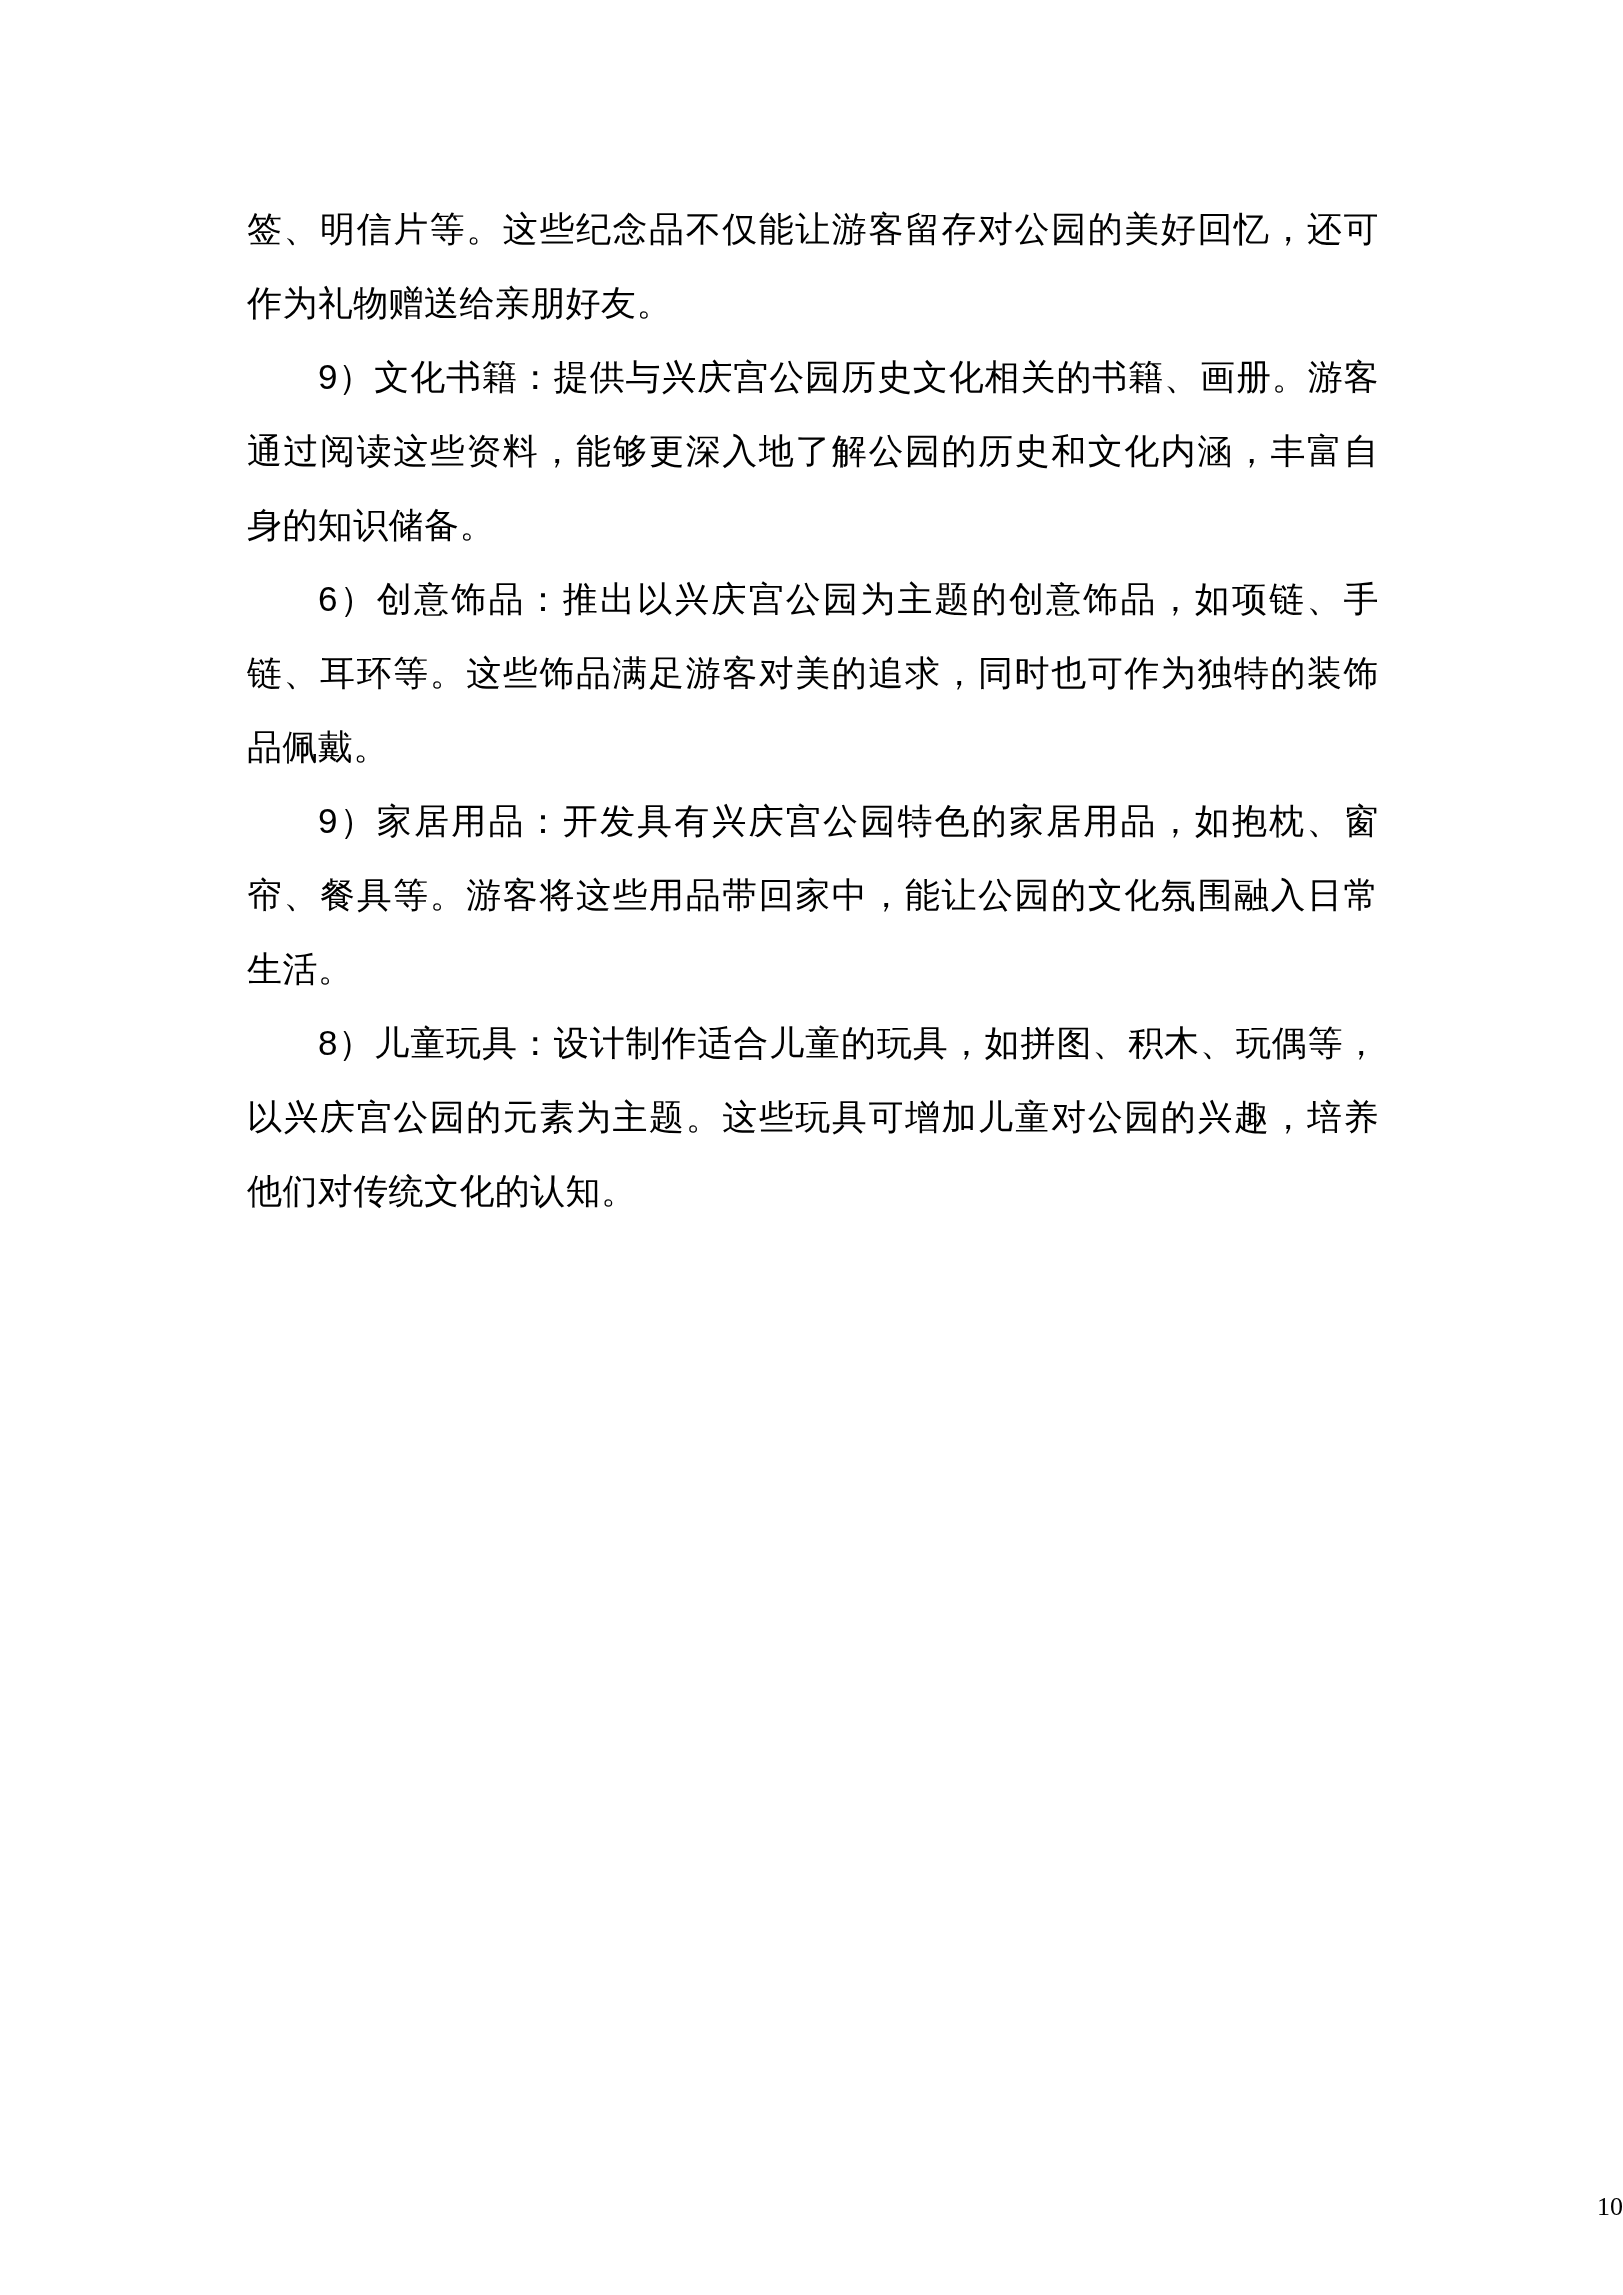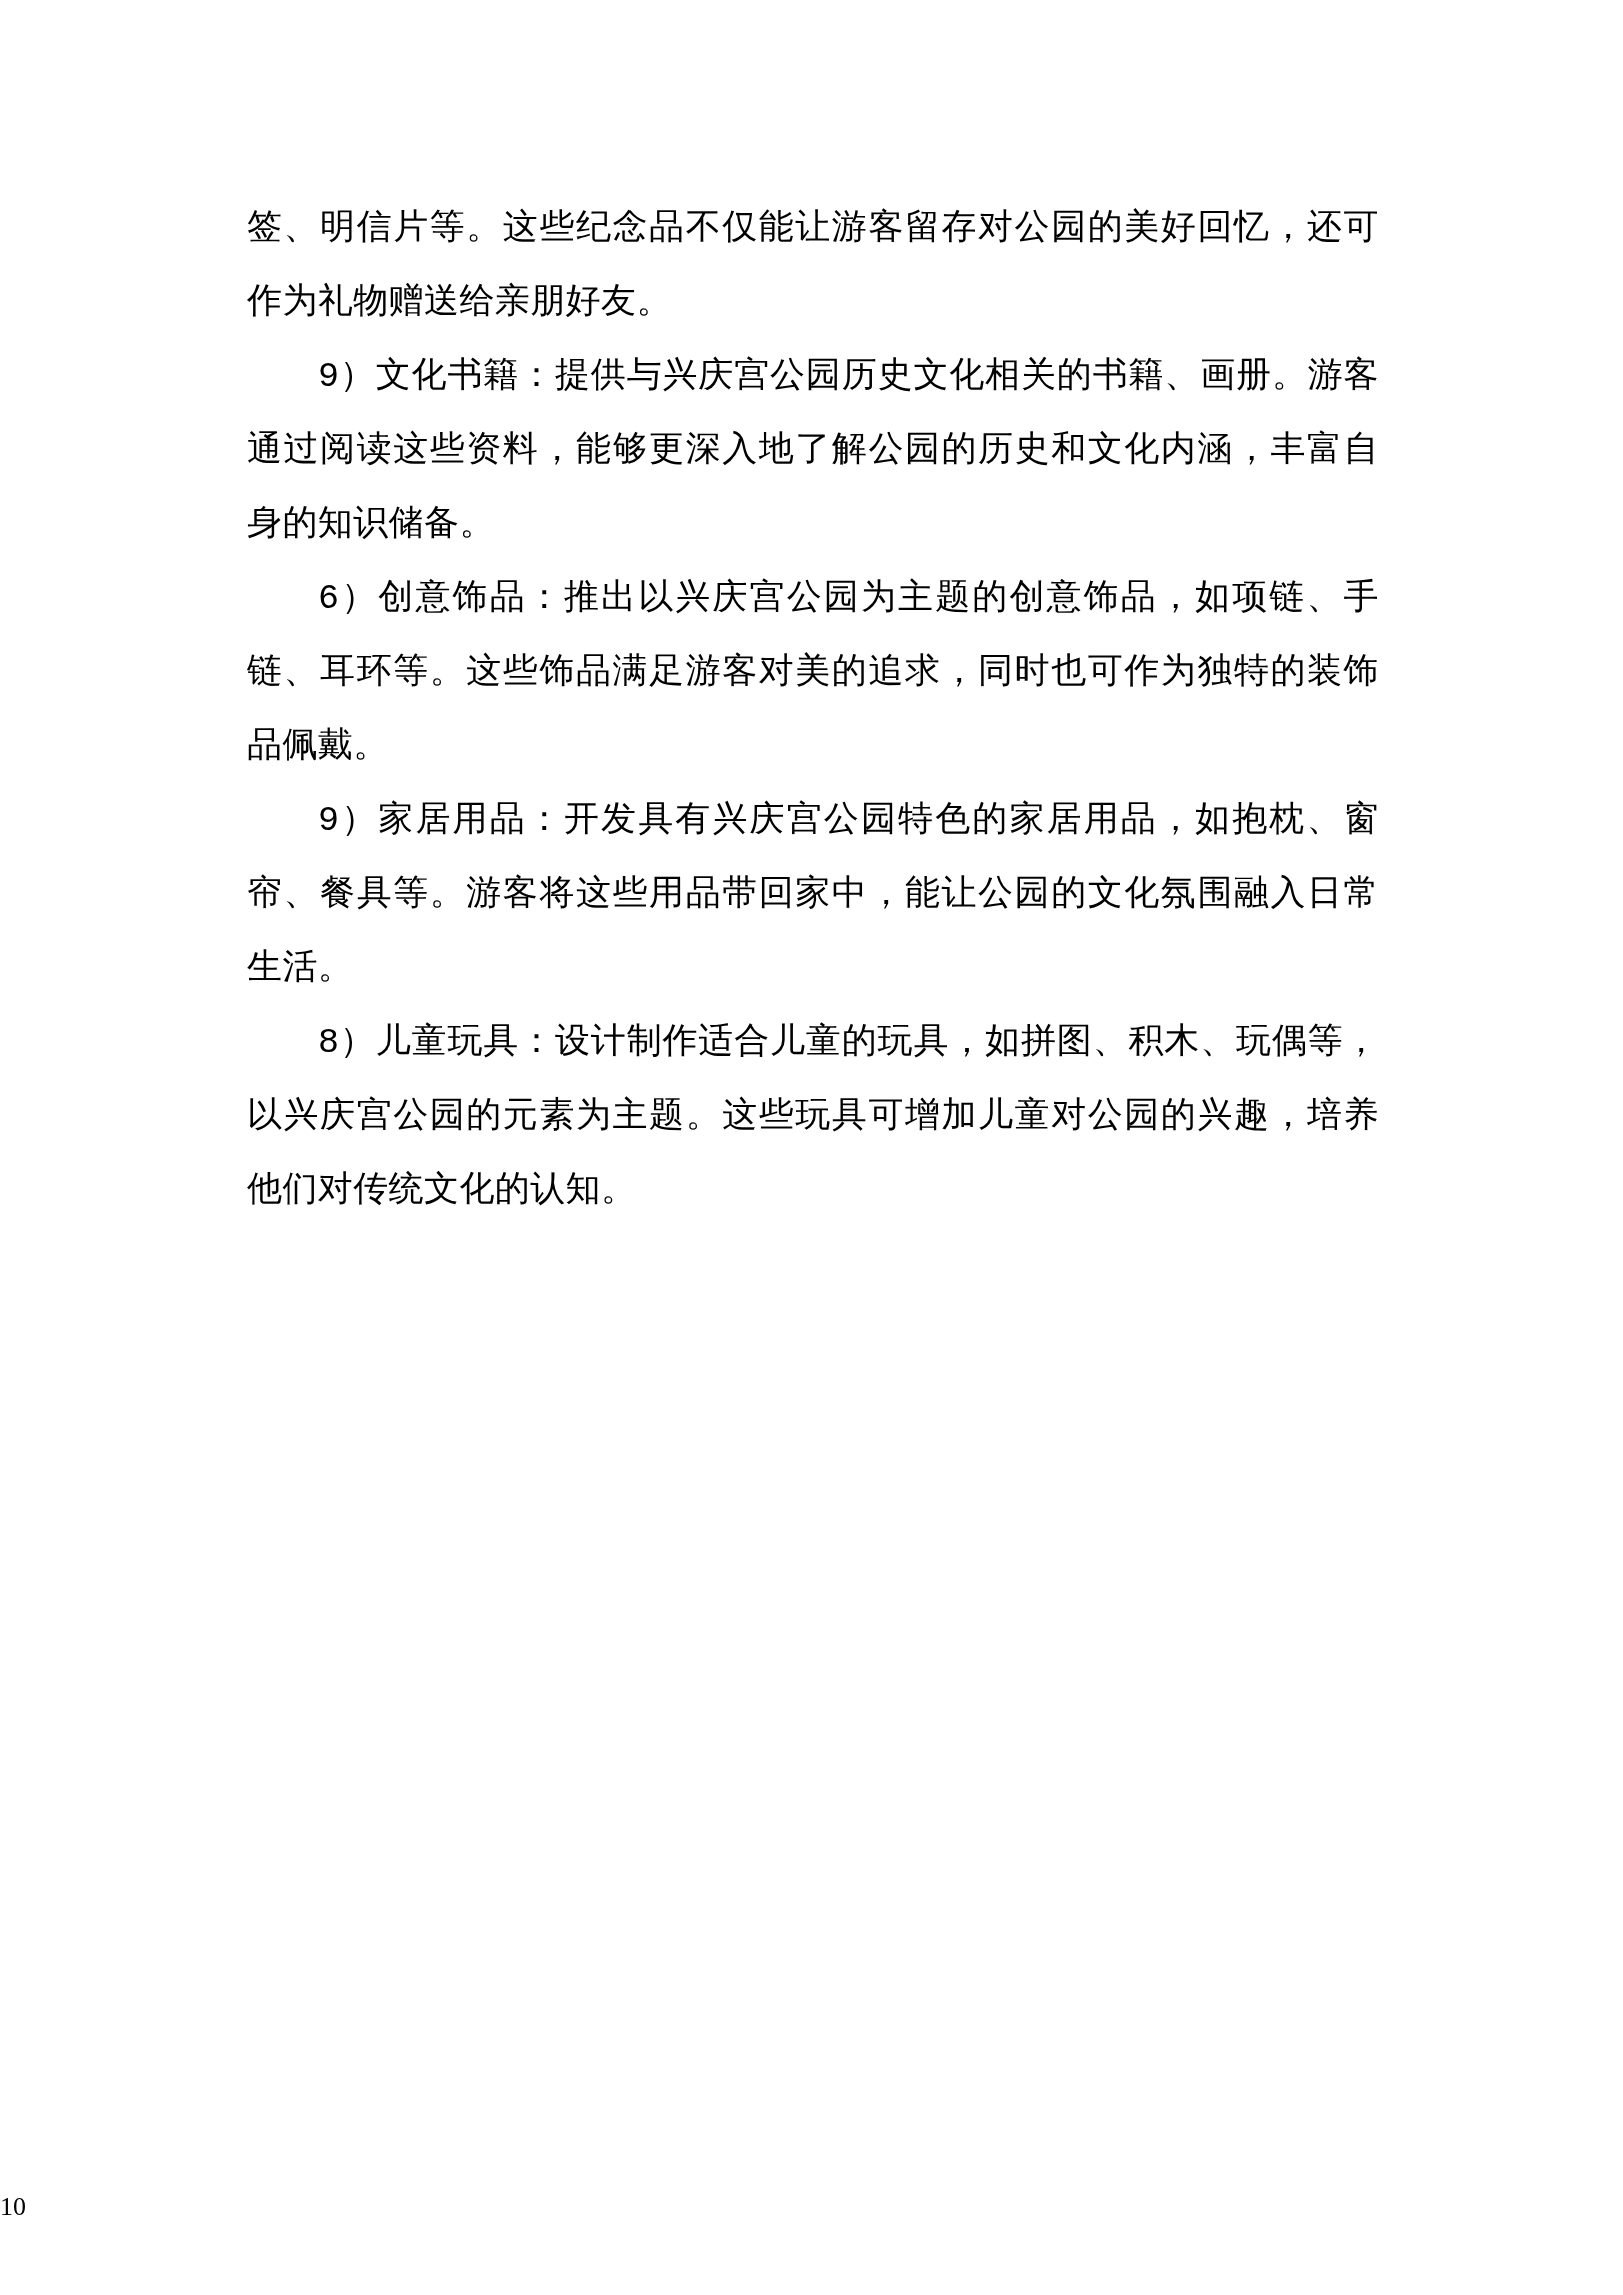--- a/index.html
+++ b/index.html
@@ -20,40 +20,40 @@
       top: 0;
       width: 1623px;
       height: 2295px;
       background: #ffffff;
     }
     .content {
       position: absolute;
       left: 247px;
       top: 192px;
       width: 1132px;
-      font-family: Liberation Mono, monospace;
+      font-family: Liberation Sans, sans-serif;
       font-size: 35px;
       line-height: 74px;
       letter-spacing: 0.4px;
       text-align: justify;
       text-justify: inter-character;
     }
     .para {
       margin: 0;
       padding: 0;
     }
     .para.indent {
       text-indent: 71px;
     }
     .page-number {
       position: absolute;
       left: 0;
       width: 1623px;
       top: 2191px;
-      text-align: left;
+      text-align: right;
       font-family: "Liberation Serif", "DejaVu Serif", serif;
       font-size: 26px;
       line-height: 31px;
     }
   </style>
 </head>
 <body>
 
 <div class="page">
   <div class="content">

